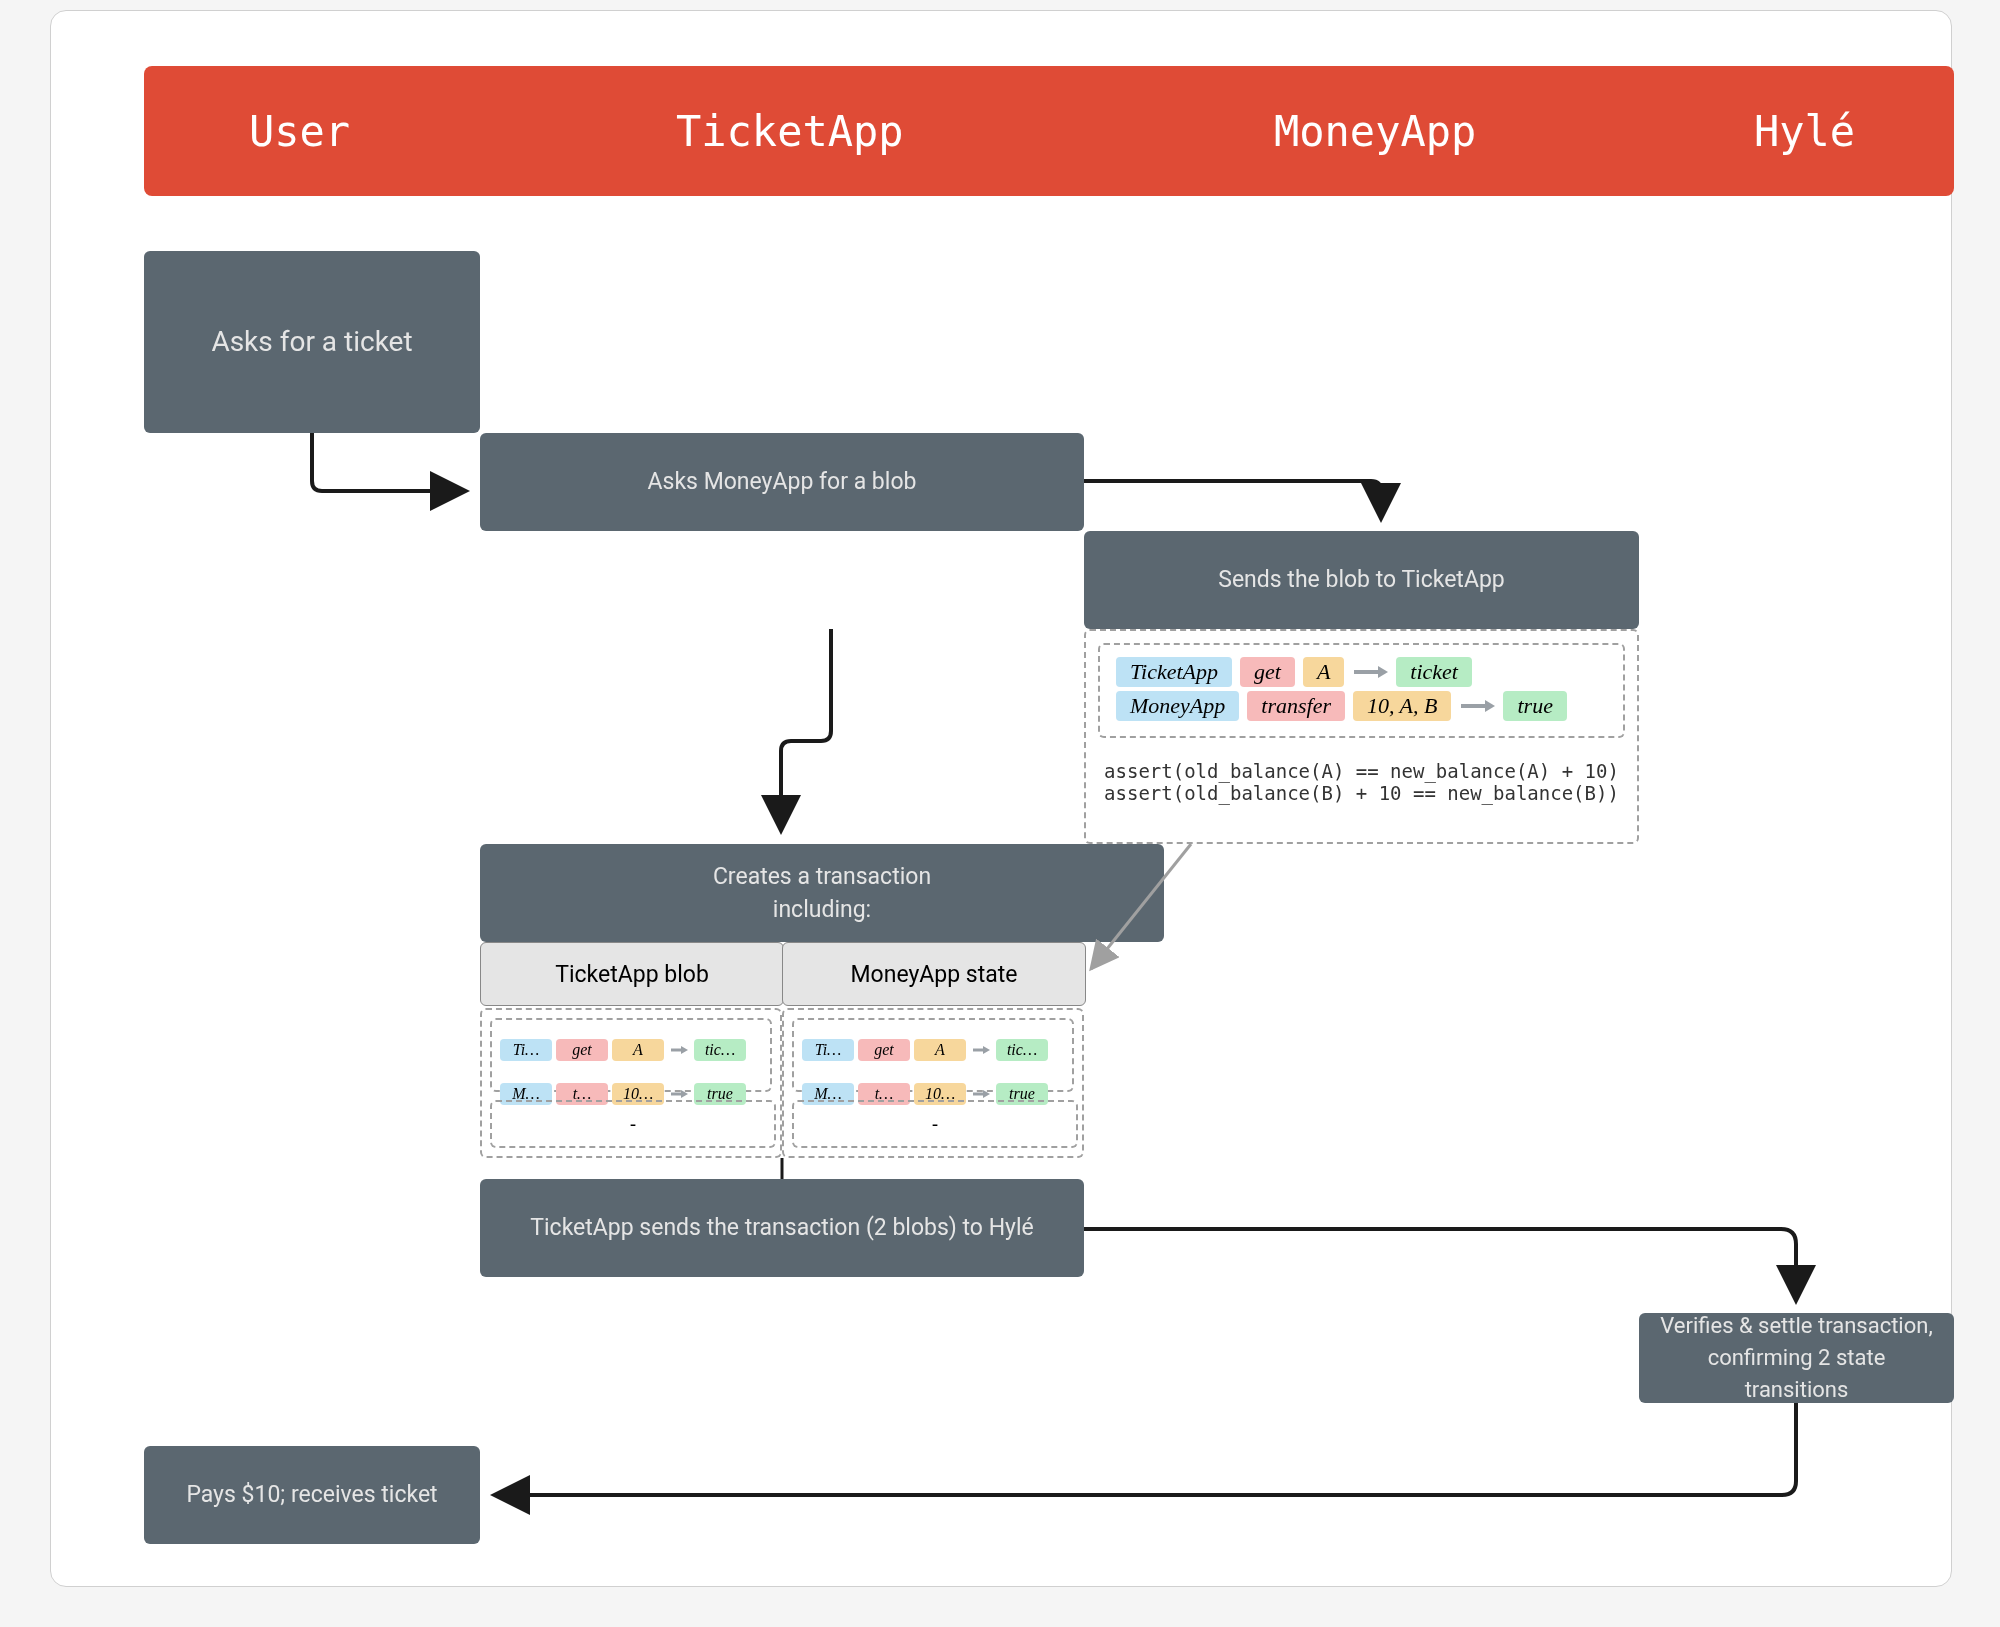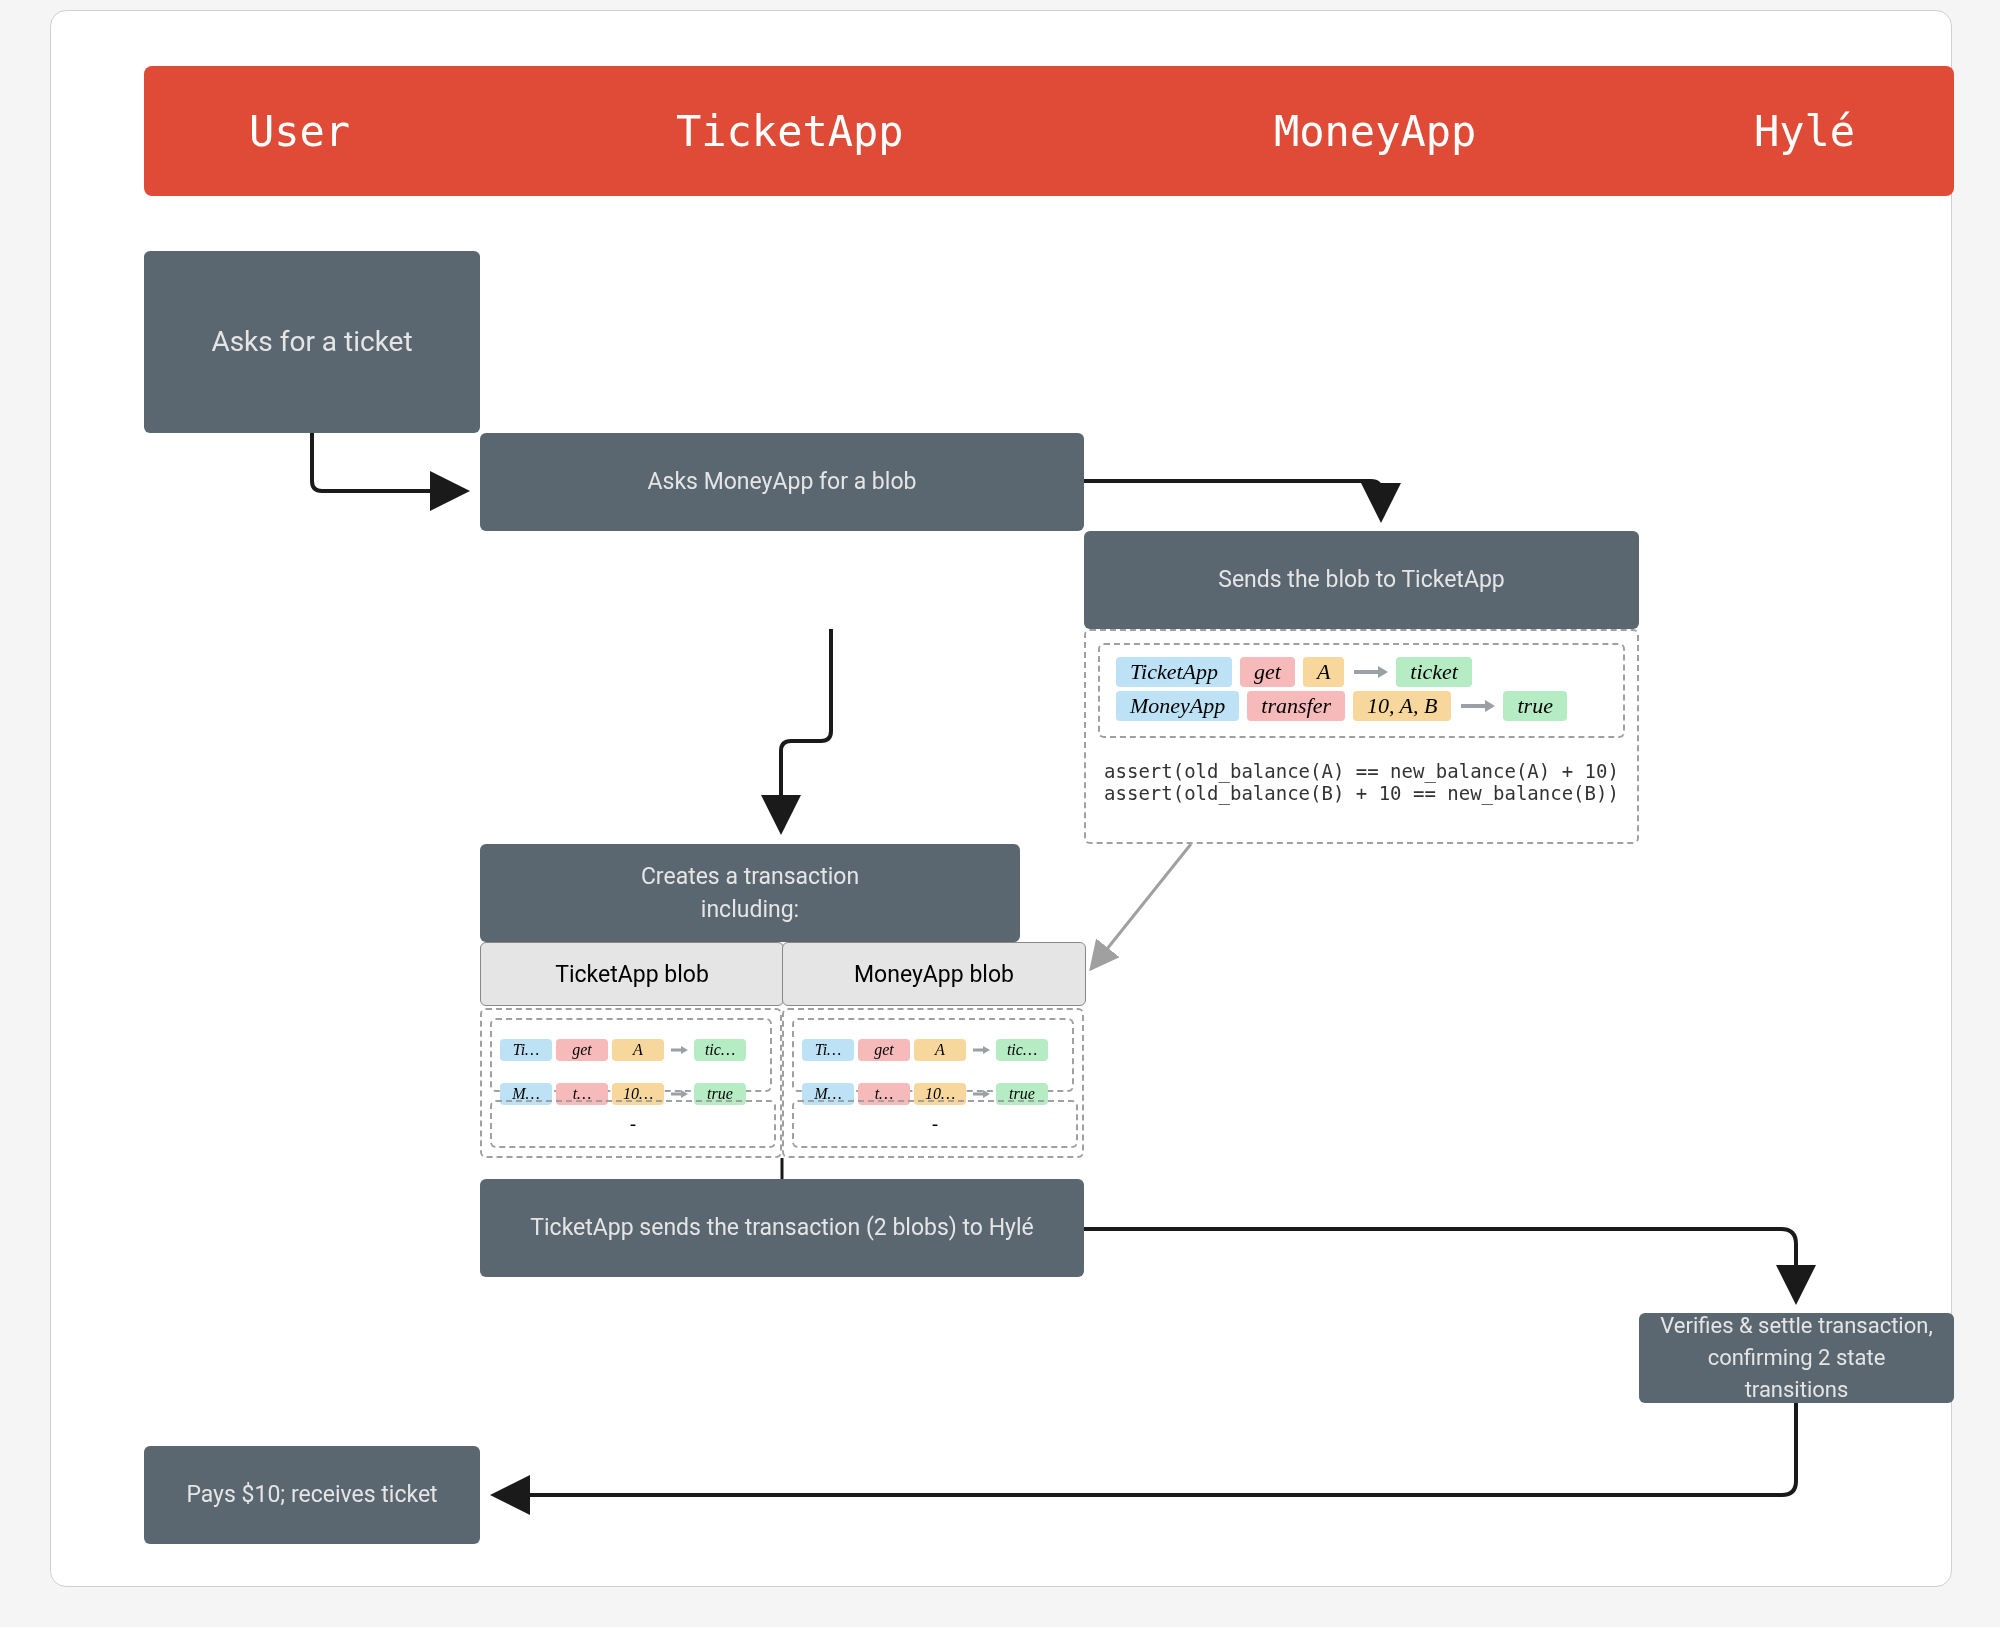--- a/index.html
+++ b/index.html
@@ -74,29 +74,29 @@
             </span>
           <span class="chip c-green">true</span>
         </div>
       </div>
       <div style="margin-top:22px">
         <div class="assert">assert(old_balance(A) == new_balance(A) + 10)</div>
         <div class="assert">assert(old_balance(B) + 10 == new_balance(B))</div>
       </div>
     </div>
 
-    <div class="box" style="left:429px;top:833px;width:540px;height:98px;flex-direction:column">
+    <div class="box" style="left:429px;top:833px;width:684px;height:98px;flex-direction:column">
       <span>Creates a transaction</span>
       <span>including:</span>
     </div>
     <div class="blob-outline" style="left:429px;top:931px;width:302px;height:62px">
       <span>TicketApp blob</span>
     </div>
     <div class="blob-outline" style="left:731px;top:931px;width:302px;height:62px">
-      <span>MoneyApp blob</span>
+      <span>MoneyApp state</span>
     </div>
 
     <div class="dashed" style="left:429px;top:997px;width:302px;height:150px;box-sizing:border-box;padding:8px">
       <div class="dashed" style="position:relative;width:100%;height:74px;box-sizing:border-box;padding:6px">
         <div class="row">
           <span class="chip chip-sm c-blue">Ti…</span>
           <span class="chip chip-sm c-red">get</span>
           <span class="chip chip-sm c-orange">A</span>
           <span class="mini-arrow">
               <svg width="18" height="10">

